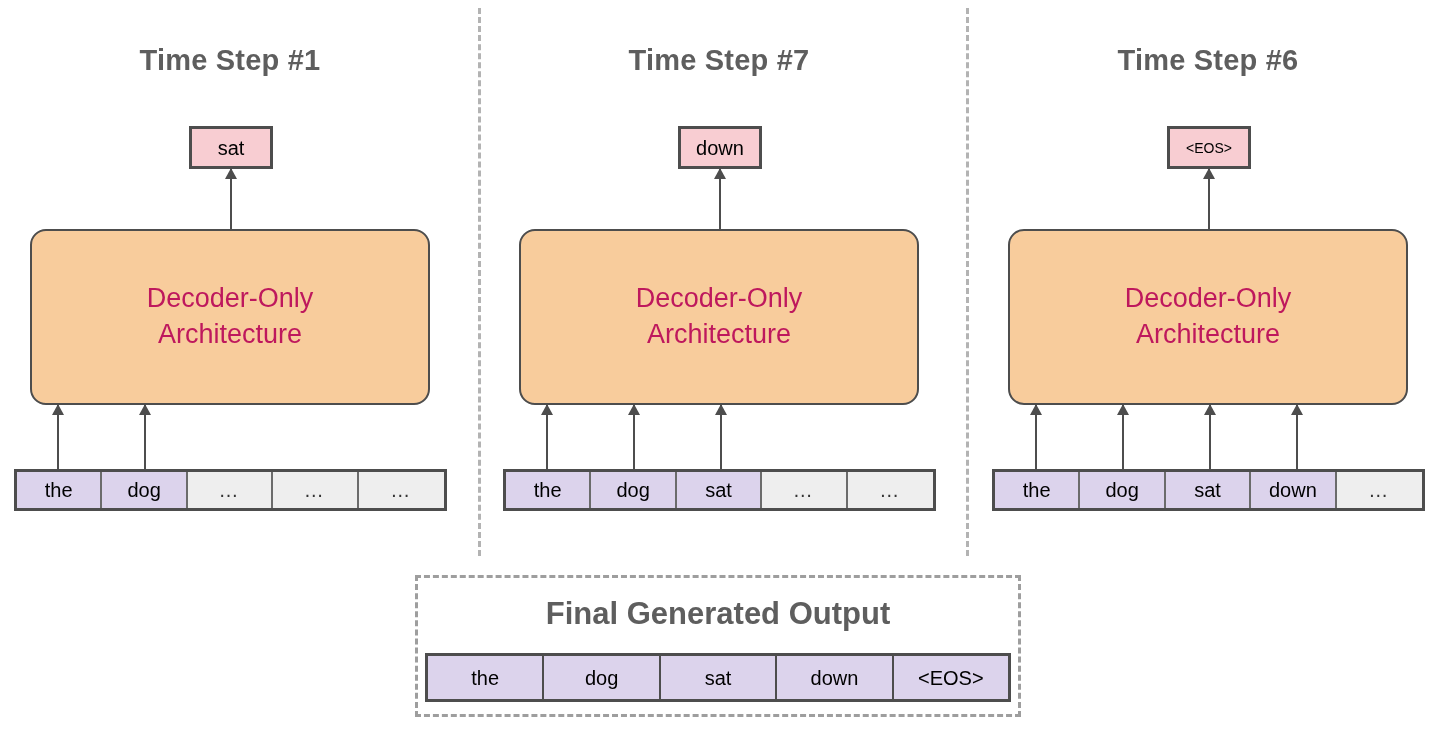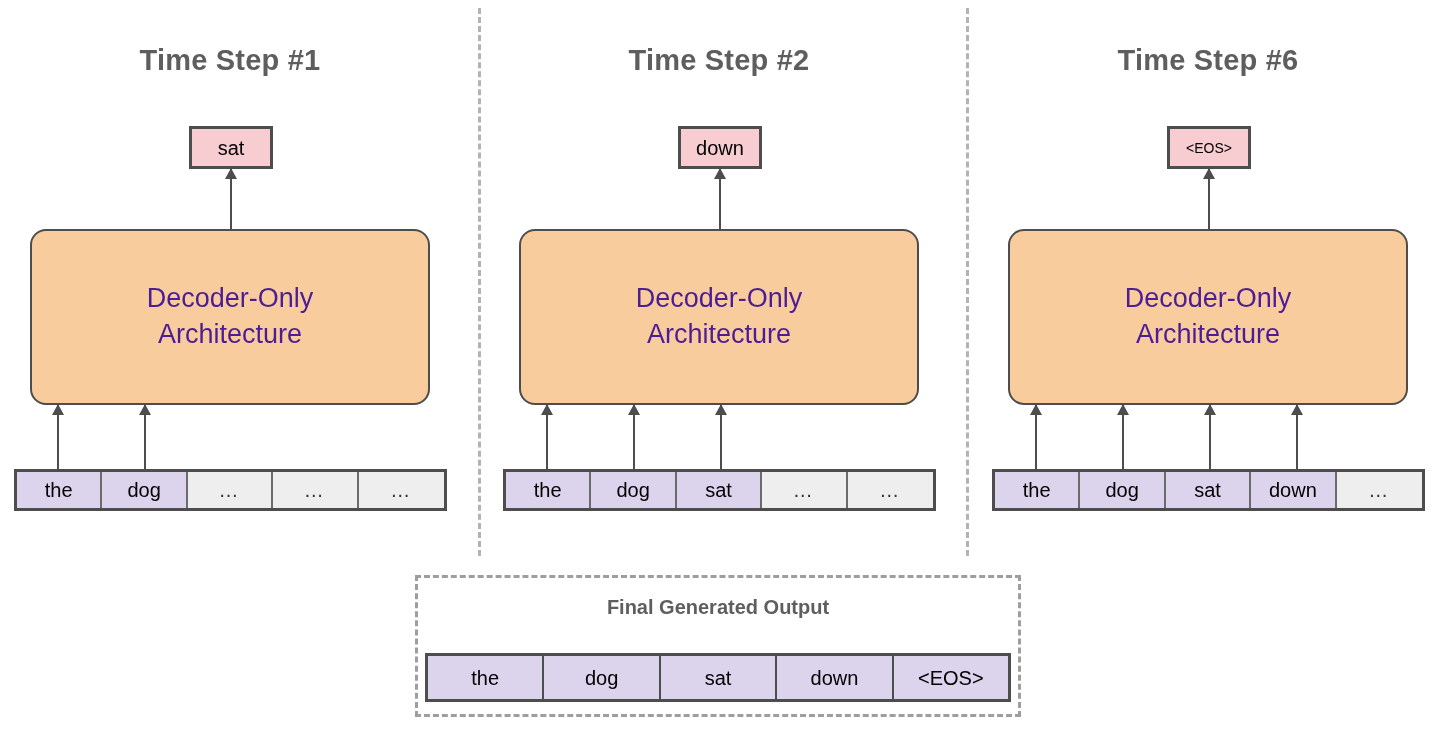--- a/index.html
+++ b/index.html
@@ -98,21 +98,21 @@
     top: 229px;
     height: 176px;
     box-sizing: border-box;
     background: #f8cc9c;
     border: 2px solid #4d4d4d;
     border-radius: 16px;
     display: flex;
     flex-direction: column;
     align-items: center;
     justify-content: center;
-    color: #4c1d95;
+    color: #be185d;
     font-size: 27px;
     line-height: 1.32;
     text-align: center;
   }
 
   
   .token-row {
     position: absolute;
     top: 469px;
     height: 42px;
@@ -145,21 +145,21 @@
     height: 142px;
     box-sizing: border-box;
     border: 3px dashed #9e9e9e;
   }
   #final-title {
     position: absolute;
     top: 18px;
     left: 0;
     width: 600px;
     text-align: center;
-    font-size: 20px;
+    font-size: 31px;
     font-weight: bold;
     color: #5e5e5e;
     white-space: nowrap;
   }
   #final-row {
     position: absolute;
     left: 7px;
     top: 75px;
     width: 586px;
     height: 49px;
@@ -200,21 +200,21 @@
     <div class="up-arrow" style="left: 57px; top: 405px; height: 64px;"></div>
     <div class="up-arrow" style="left: 144px; top: 405px; height: 64px;"></div>
     <div class="token-row" style="left: 14px; width: 433px;">
       <div class="token-cell filled" style="width: 20%;">the</div>
       <div class="token-cell filled" style="width: 20%;">dog</div>
       <div class="token-cell empty" style="width: 20%;">…</div>
       <div class="token-cell empty" style="width: 20%;">…</div>
       <div class="token-cell empty" style="width: 20%;">…</div>
     </div>
     <div class="step-col" style="left: 503px;">
-      <div class="step-title">Time Step #2</div>
+      <div class="step-title">Time Step #7</div>
     </div>
     <div class="out-token" style="left: 678px; width: 84px;">down</div>
     <div class="up-arrow" style="left: 719px; top: 169px; height: 60px;"></div>
     <div class="decoder" style="left: 519px; width: 400px;">
       <div>Decoder-Only</div>
       <div>Architecture</div>
     </div>
     <div class="up-arrow" style="left: 546px; top: 405px; height: 64px;"></div>
     <div class="up-arrow" style="left: 633px; top: 405px; height: 64px;"></div>
     <div class="up-arrow" style="left: 720px; top: 405px; height: 64px;"></div>

